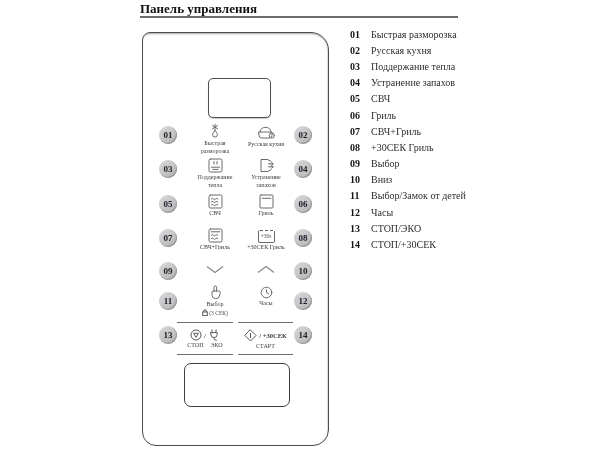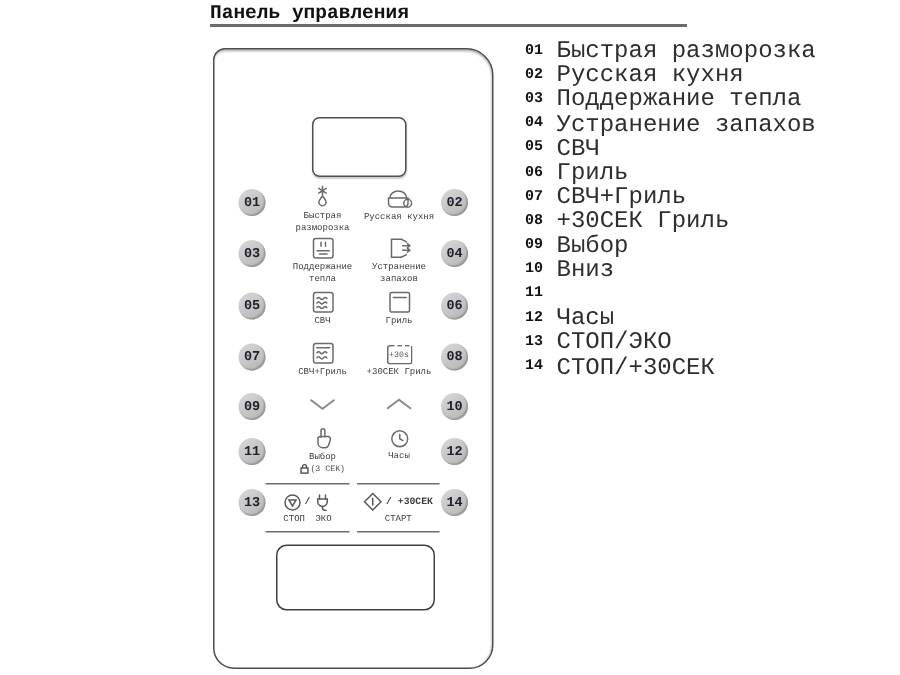--- a/index.html
+++ b/index.html
@@ -1,27 +1,27 @@
 <!DOCTYPE html>
 <html><head>
 <meta charset="utf-8">
 <style>
   html,body{margin:0;padding:0;background:#fff;}
   #canvas{position:relative;width:600px;height:450px;background:#fff;overflow:hidden;
-          font-family:Liberation Mono, monospace;color:#1a1a1a;}
+          font-family:Liberation Serif, serif;color:#1a1a1a;}
 
   
   .title{position:absolute;left:140px;top:1px;font-size:13px;font-weight:bold;color:#111;}
   .title-rule{position:absolute;left:140px;top:16px;width:318px;height:2px;background:#6b6b6b;}
 
   
   .legend{position:absolute;left:350px;top:26px;}
   .legend-row{display:flex;height:16.2px;align-items:center;}
   .lnum{width:21px;font-size:10px;font-weight:bold;color:#151515;}
-  .ltext{font-size:16px;color:#2e2e2e;}
+  .ltext{font-size:10px;color:#2e2e2e;}
 
   
   .panel{position:absolute;left:142px;top:32px;width:185px;height:412px;
          border:1.6px solid #4d4d4d;border-radius:8px 18px 16px 14px;background:#fff;
          box-shadow:inset 0 2px 2px -1px rgba(0,0,0,.35), inset -1px 0 1px rgba(0,0,0,.12);}
   .display{position:absolute;left:65px;top:45px;width:61px;height:38px;
            border:1.5px solid #4f4f4f;border-radius:5px;background:#fff;
            box-shadow:0 1px 1px rgba(0,0,0,.2);}
   .door-btn{position:absolute;left:41px;top:330px;width:104px;height:42px;
             border:1.5px solid #3f3f3f;border-radius:7px;background:#fff;}
@@ -93,20 +93,21 @@
     <div class="legend-row">
         <span class="lnum">09</span>
         <span class="ltext">Выбор</span>
       </div>
     <div class="legend-row">
         <span class="lnum">10</span>
         <span class="ltext">Вниз</span>
       </div>
     <div class="legend-row">
         <span class="lnum">11</span>
+        <span class="ltext">Выбор/Замок от детей</span>
       </div>
     <div class="legend-row">
         <span class="lnum">12</span>
         <span class="ltext">Часы</span>
       </div>
     <div class="legend-row">
         <span class="lnum">13</span>
         <span class="ltext">СТОП/ЭКО</span>
       </div>
     <div class="legend-row">

